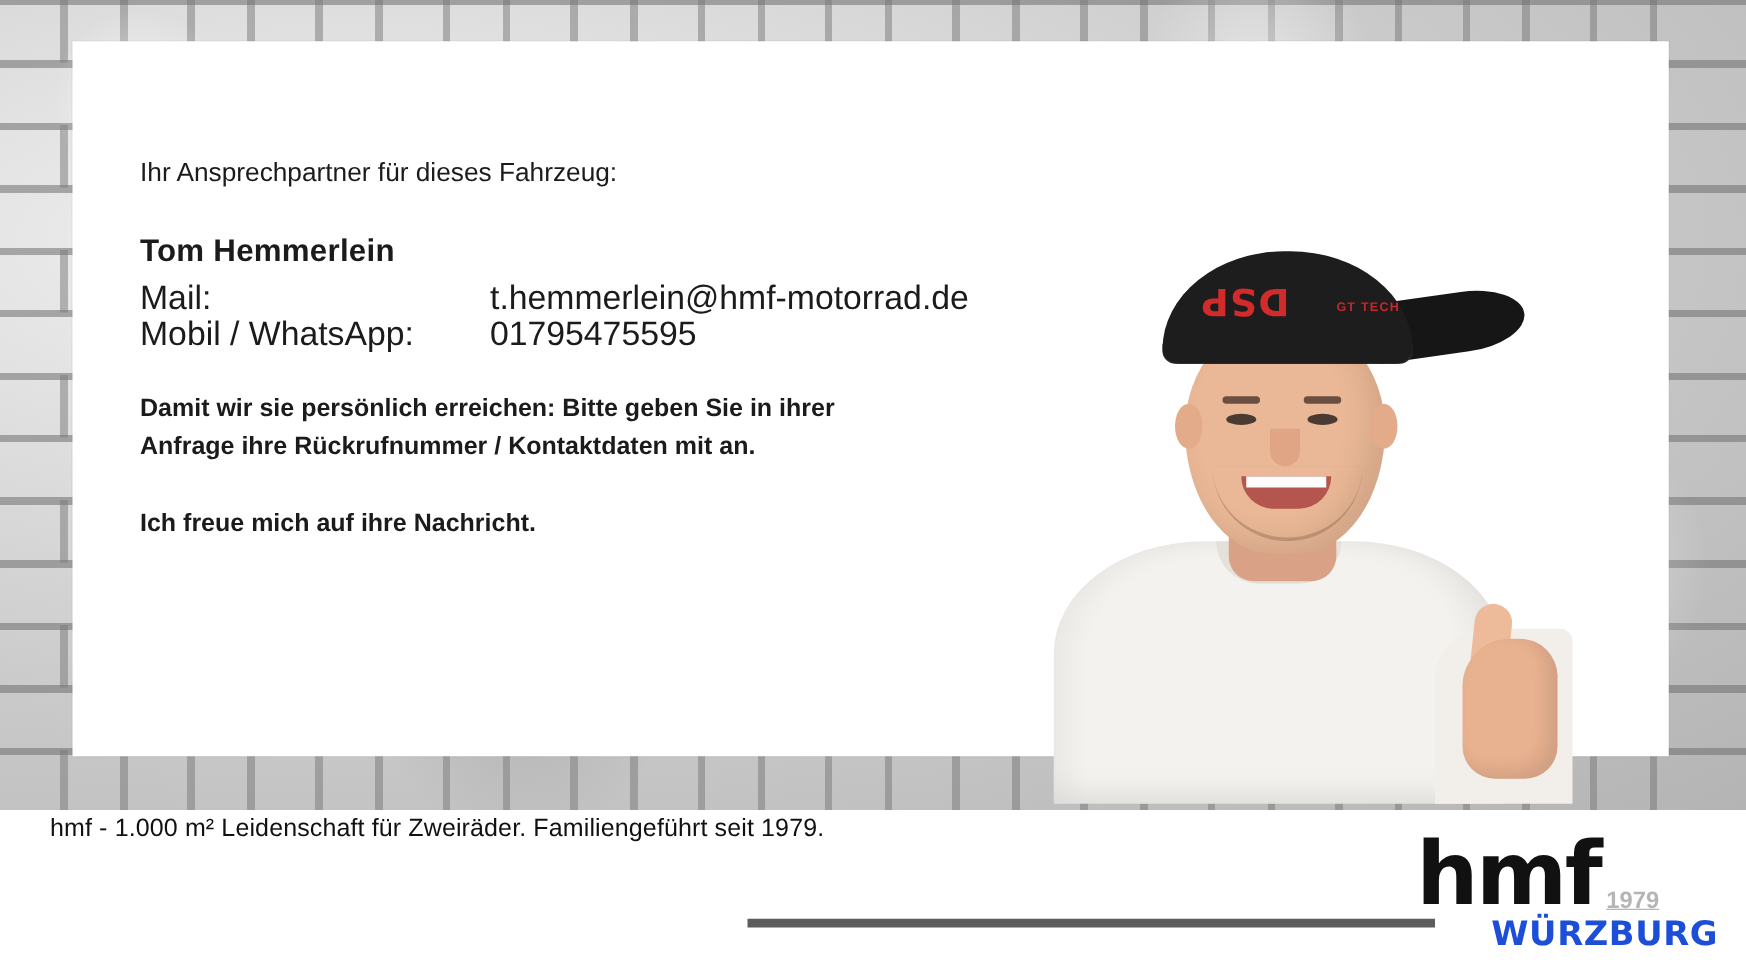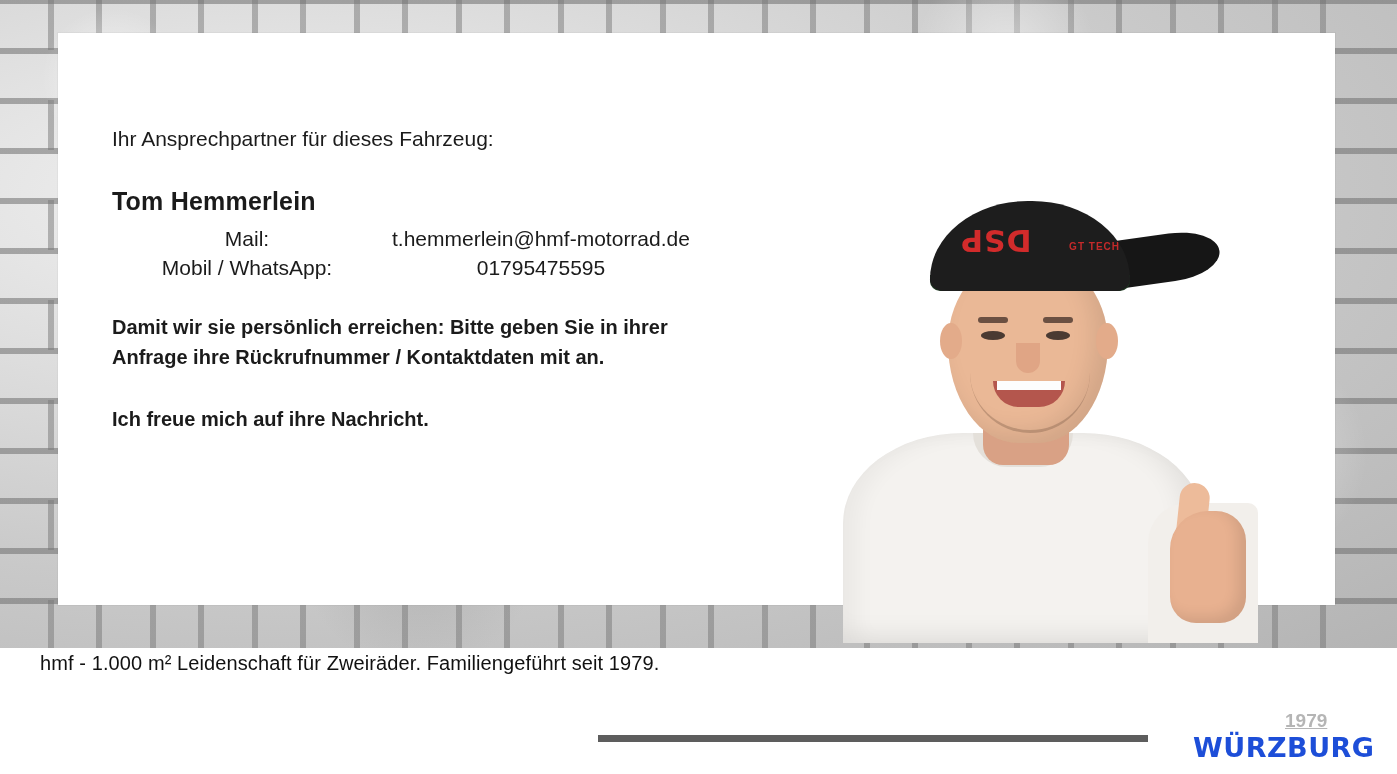--- a/index.html
+++ b/index.html
@@ -88,23 +88,22 @@
     margin-bottom: 34px;
   }
   .agent-name {
     font-size: 25px;
     font-weight: bold;
     margin-bottom: 8px;
     letter-spacing: 0.2px;
   }
   .contact-table {
     border-collapse: collapse;
-    font-size: 21px;
+    font-size: 27px;
     line-height: 29px;
-    text-align: center;
   }
   .contact-table td {
     padding: 0;
     vertical-align: top;
     white-space: nowrap;
   }
   .contact-table td.label {
     width: 270px;
     padding-right: 10px;
   }
@@ -442,17 +441,18 @@
       <div class="hand"></div>
     </div>
 
   </div>
 
   <div class="tagline">hmf - 1.000 m² Leidenschaft für Zweiräder. Familiengeführt seit 1979.</div>
 
   <div class="rule"></div>
 
   <div class="logo">
+    <div class="logo-hmf">hmf</div>
     <div class="logo-year">1979</div>
     <div class="logo-city">WÜRZBURG</div>
   </div>
 
 </div>
 
 </body></html>

